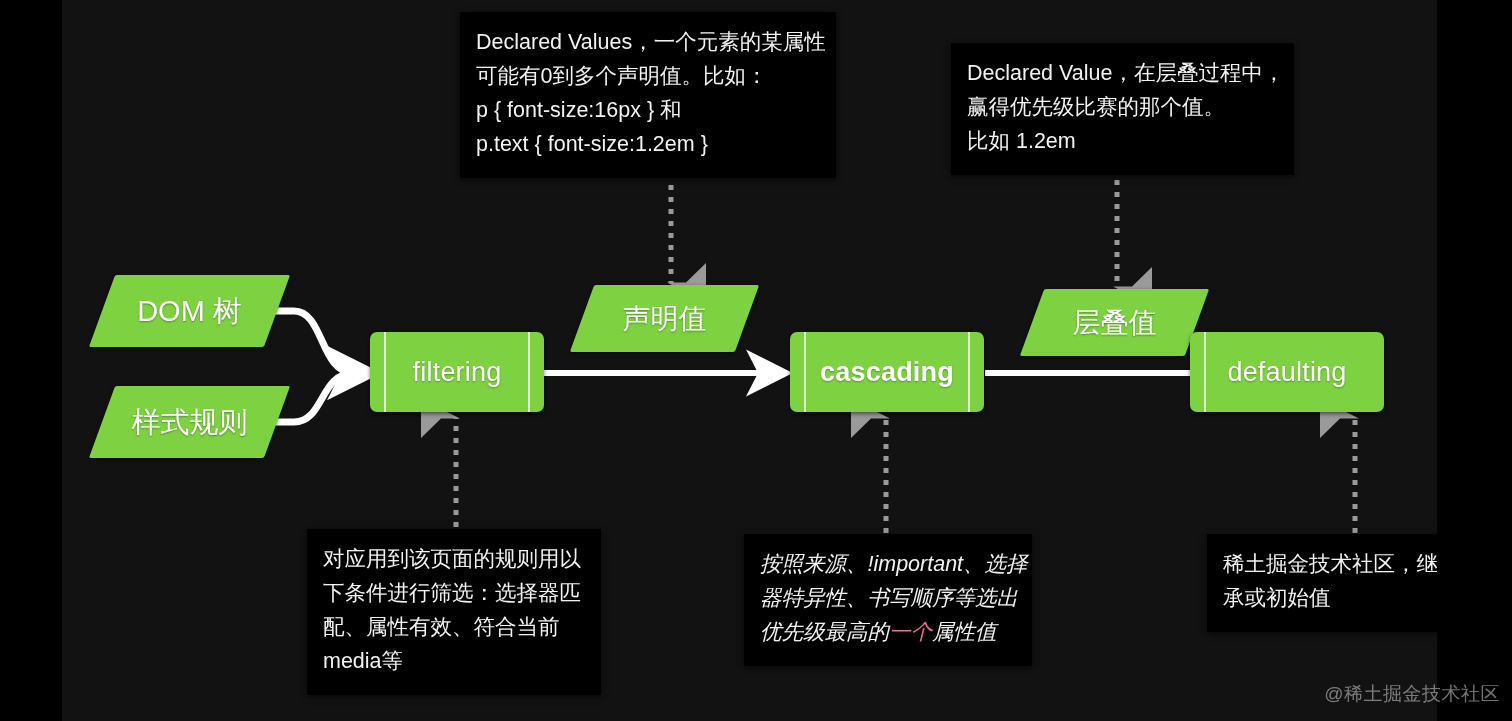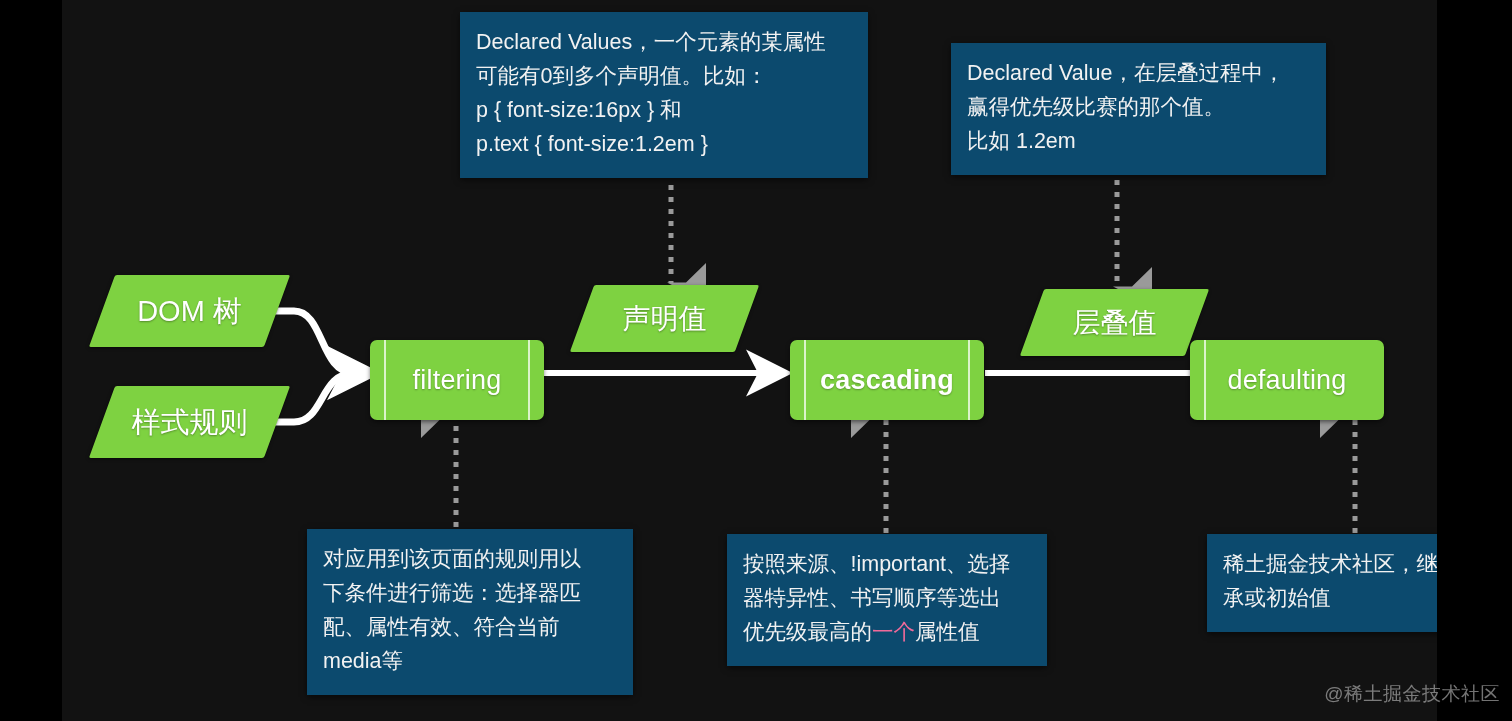--- a/index.html
+++ b/index.html
@@ -60,21 +60,20 @@
     white-space: nowrap;
     text-shadow: 0 1px 2px rgba(0,0,0,0.35);
   }
 
   .procbox {
     position: absolute;
     background: #7ed241;
     border-radius: 7px;
     box-shadow: 0 2px 4px rgba(0,0,0,0.5);
     overflow: hidden;
-    margin-top: 8px;
   }
   .procbox .rail {
     position: absolute;
     top: 0;
     bottom: 0;
     width: 2px;
     background: rgba(255,255,255,0.72);
   }
   .procbox .rail.l { left: 14px; }
   .procbox .rail.r { right: 14px; }
@@ -86,23 +85,23 @@
     justify-content: center;
     color: #ffffff;
     font-size: 27px;
     letter-spacing: 0.2px;
     text-shadow: 0 1px 2px rgba(0,0,0,0.3);
   }
 
   
   .callout {
     position: absolute;
-    background: #0c4a6e;
+    background: #000000;
     color: #f2f2f2;
-    padding: 14px 32px 16px 16px;
+    padding: 14px 0 16px 16px;
     font-size: 21.5px;
     line-height: 1.58;
     box-shadow: 0 2px 6px rgba(0,0,0,0.55);
     white-space: pre-line;
   }
   .callout .hl { color: #f06a9a; }
 
   
   #wires {
     position: absolute;
@@ -200,21 +199,21 @@
 
     <div class="callout" style="left:398px; top:12px; width:360px;">Declared Values，一个元素的某属性可能有0到多个声明值。比如：
 p { font-size:16px } 和
 p.text { font-size:1.2em }</div>
 
     <div class="callout" style="left:889px; top:43px; width:327px;">Declared Value，在层叠过程中，赢得优先级比赛的那个值。
 比如 1.2em</div>
 
     <div class="callout" style="left:245px; top:529px; width:278px; white-space:normal;">对应用到该页面的规则用以下条件进行筛选：选择器匹配、属性有效、符合当前media等</div>
 
-    <div class="callout" style="left:665px; top:534px; width:272px; white-space:normal;"><span>按照来源、!important、选择器特异性、书写顺序等选出优先级最高的</span><span class="hl">一个</span><span>属性值</span></div>
+    <div class="callout" style="left:682px; top:534px; width:272px; white-space:normal;font-style:italic;"><span>按照来源、!important、选择器特异性、书写顺序等选出优先级最高的</span><span class="hl">一个</span><span>属性值</span></div>
 
     <div class="callout" style="left:1145px; top:534px; width:236px; white-space:normal;">稀土掘金技术社区，继承或初始值</div>
 
   </div>
 
   <div class="letterbox" id="lb-left"></div>
   <div class="letterbox" id="lb-right"></div>
 
   <div id="watermark">@稀土掘金技术社区</div>
 

